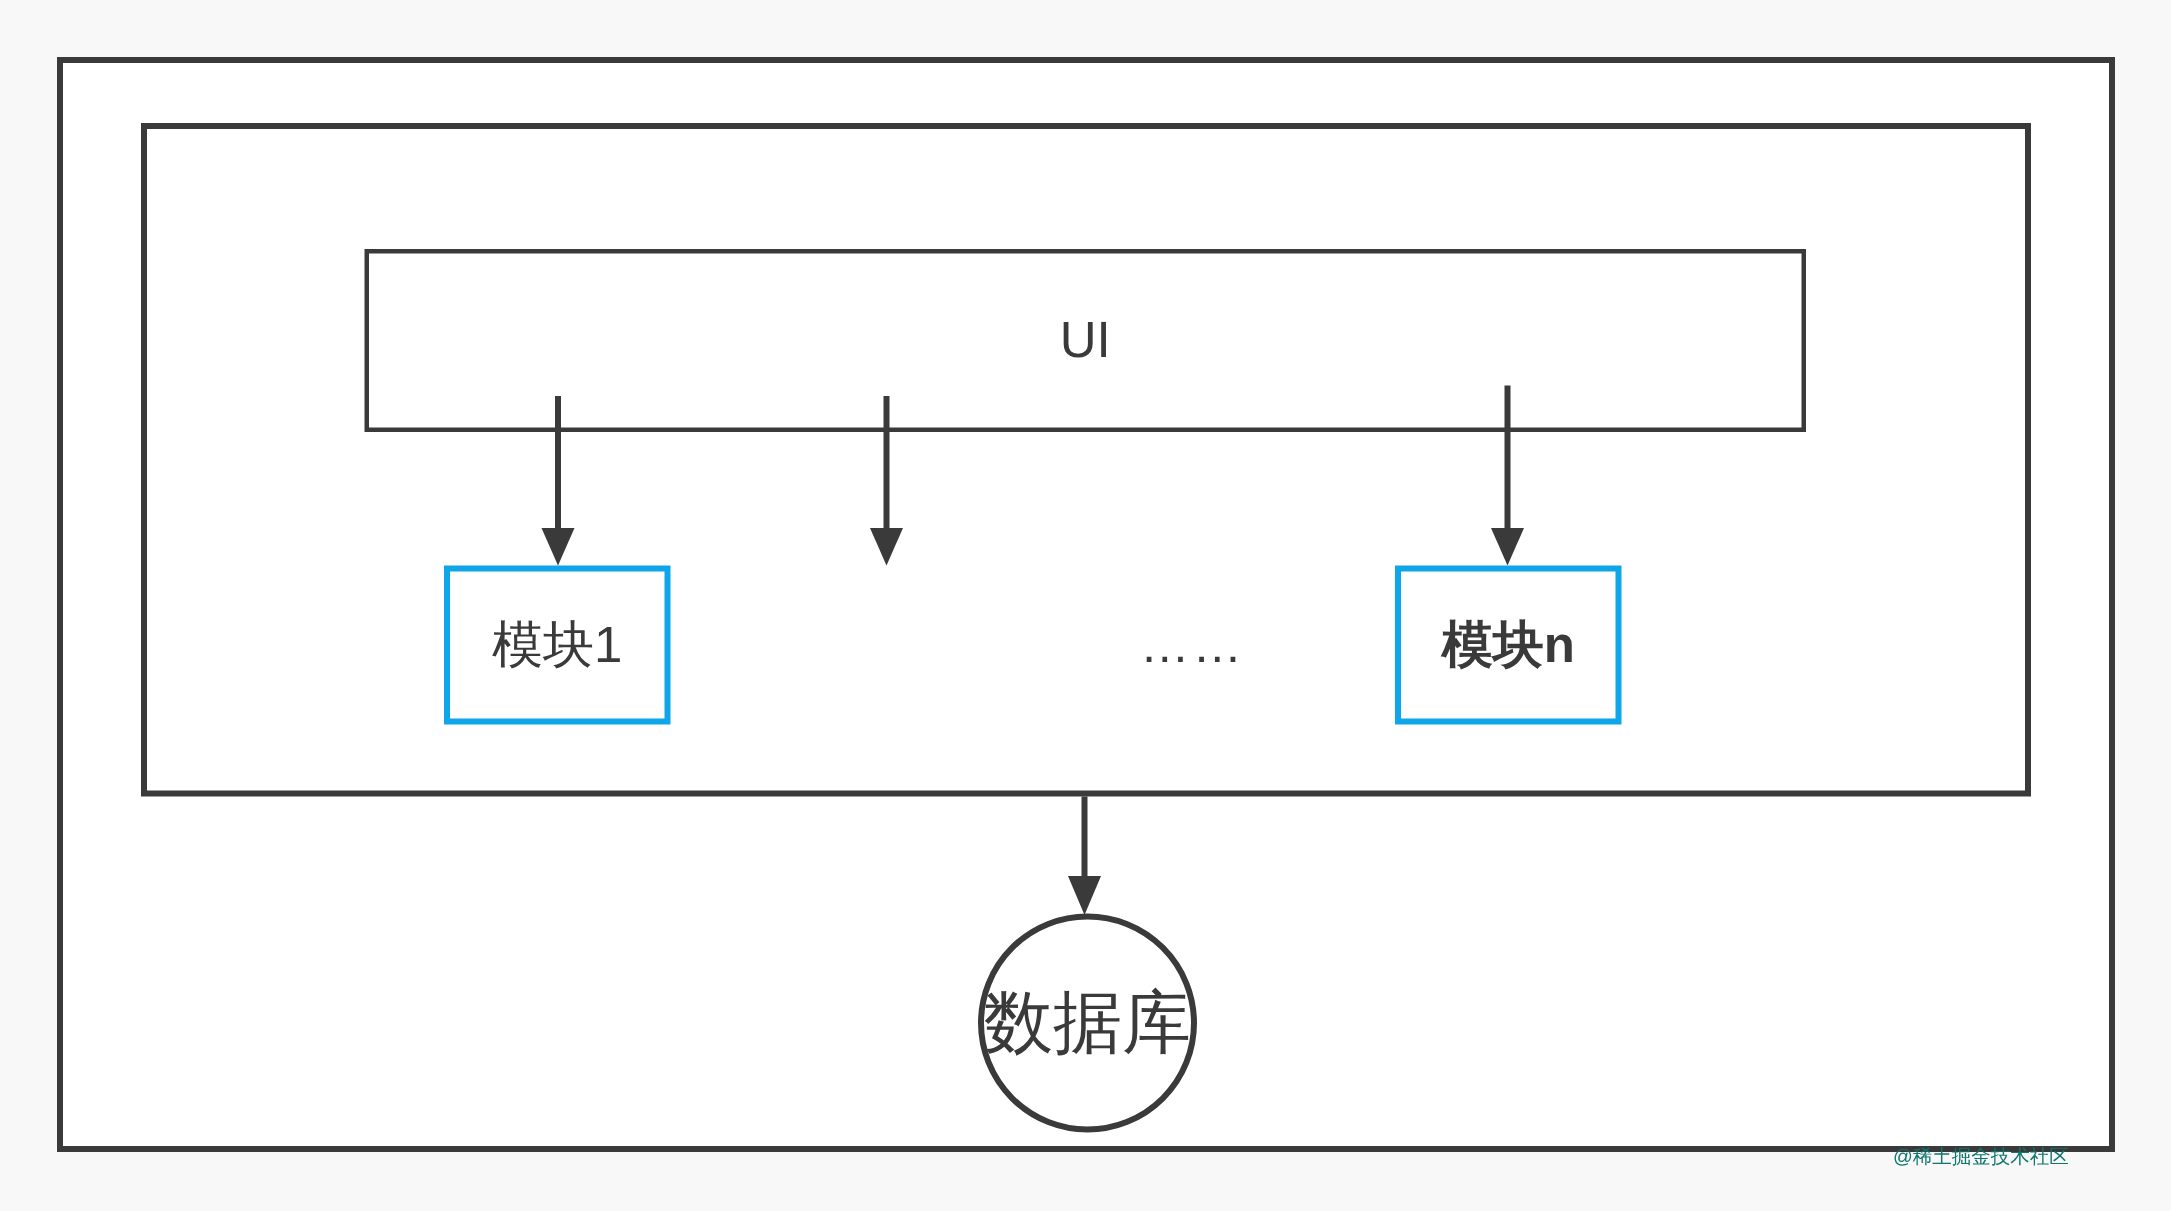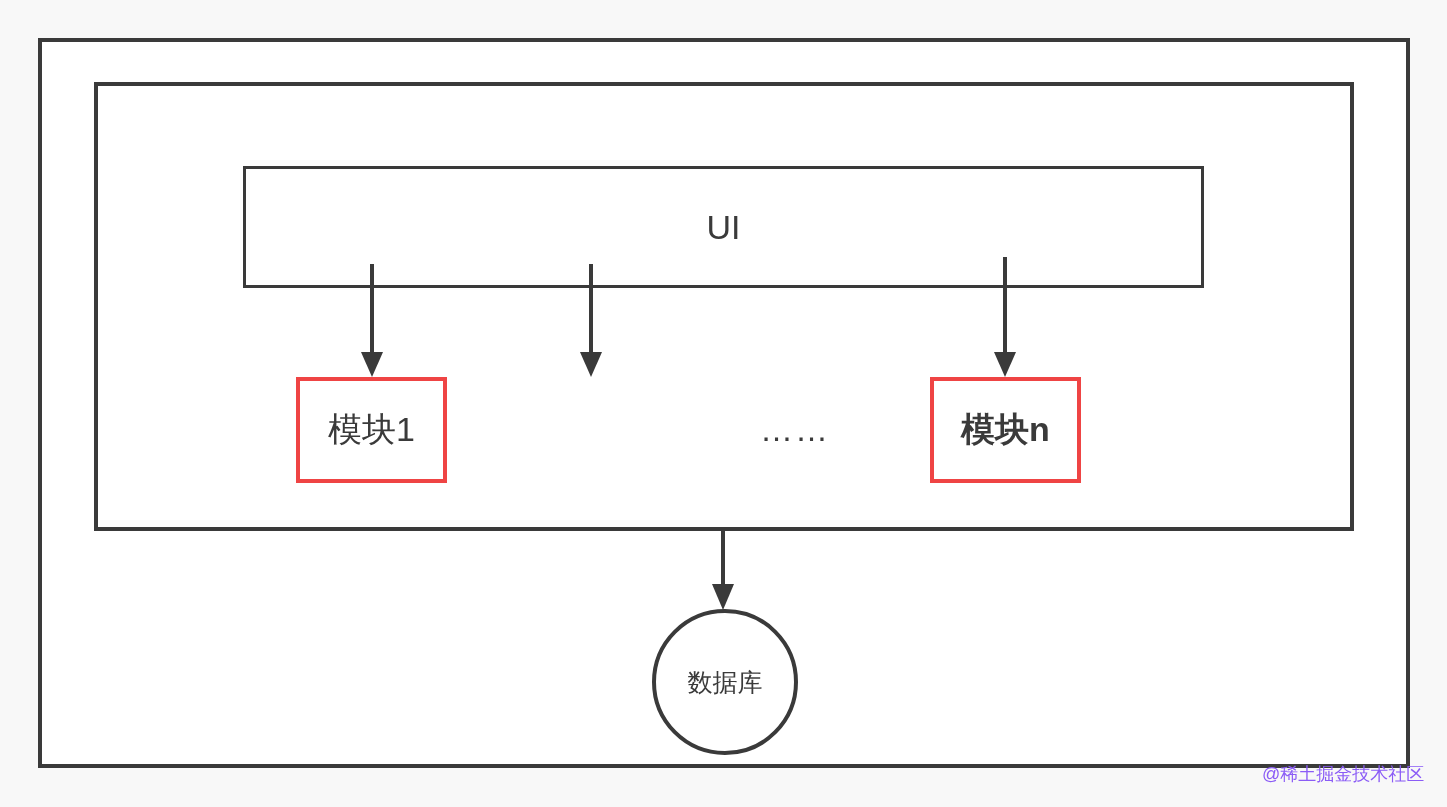--- a/index.html
+++ b/index.html
@@ -50,21 +50,21 @@
     align-items: center;
     justify-content: center;
     font-size: 34px;
     color: #3a3a3a;
     margin-top: 24px;
   }
   .module-box {
     position: absolute;
     top: 377px;
     height: 106px;
-    border: 4px solid #ef4444;
+    border: 4px solid #0ea5e9;
     background: #ffffff;
     box-sizing: border-box;
     display: flex;
     align-items: center;
     justify-content: center;
     font-size: 34px;
     color: #3a3a3a;
   }
   .module-1 { left: 296px; width: 151px; }
   .module-2 { left: 516px; width: 151px; }
@@ -84,35 +84,35 @@
     position: absolute;
     left: 652px; top: 609px;
     width: 146px; height: 146px;
     border: 4px solid #3a3a3a;
     border-radius: 50%;
     background: #ffffff;
     box-sizing: border-box;
     display: flex;
     align-items: center;
     justify-content: center;
-    font-size: 25px;
+    font-size: 46px;
     color: #3a3a3a;
     text-align: center;
   }
   .arrows {
     position: absolute;
     left: 0; top: 0;
     width: 1447px; height: 807px;
     pointer-events: none;
   }
   .watermark {
     position: absolute;
     left: 1262px; top: 762px;
-    font-size: 18px;
-    color: #8b5cf6;
+    font-size: 13px;
+    color: #0f766e;
     white-space: nowrap;
   }
 </style>
 </head>
 <body>
 
 <div class="canvas">
 
   <div class="outer-box"></div>
 

